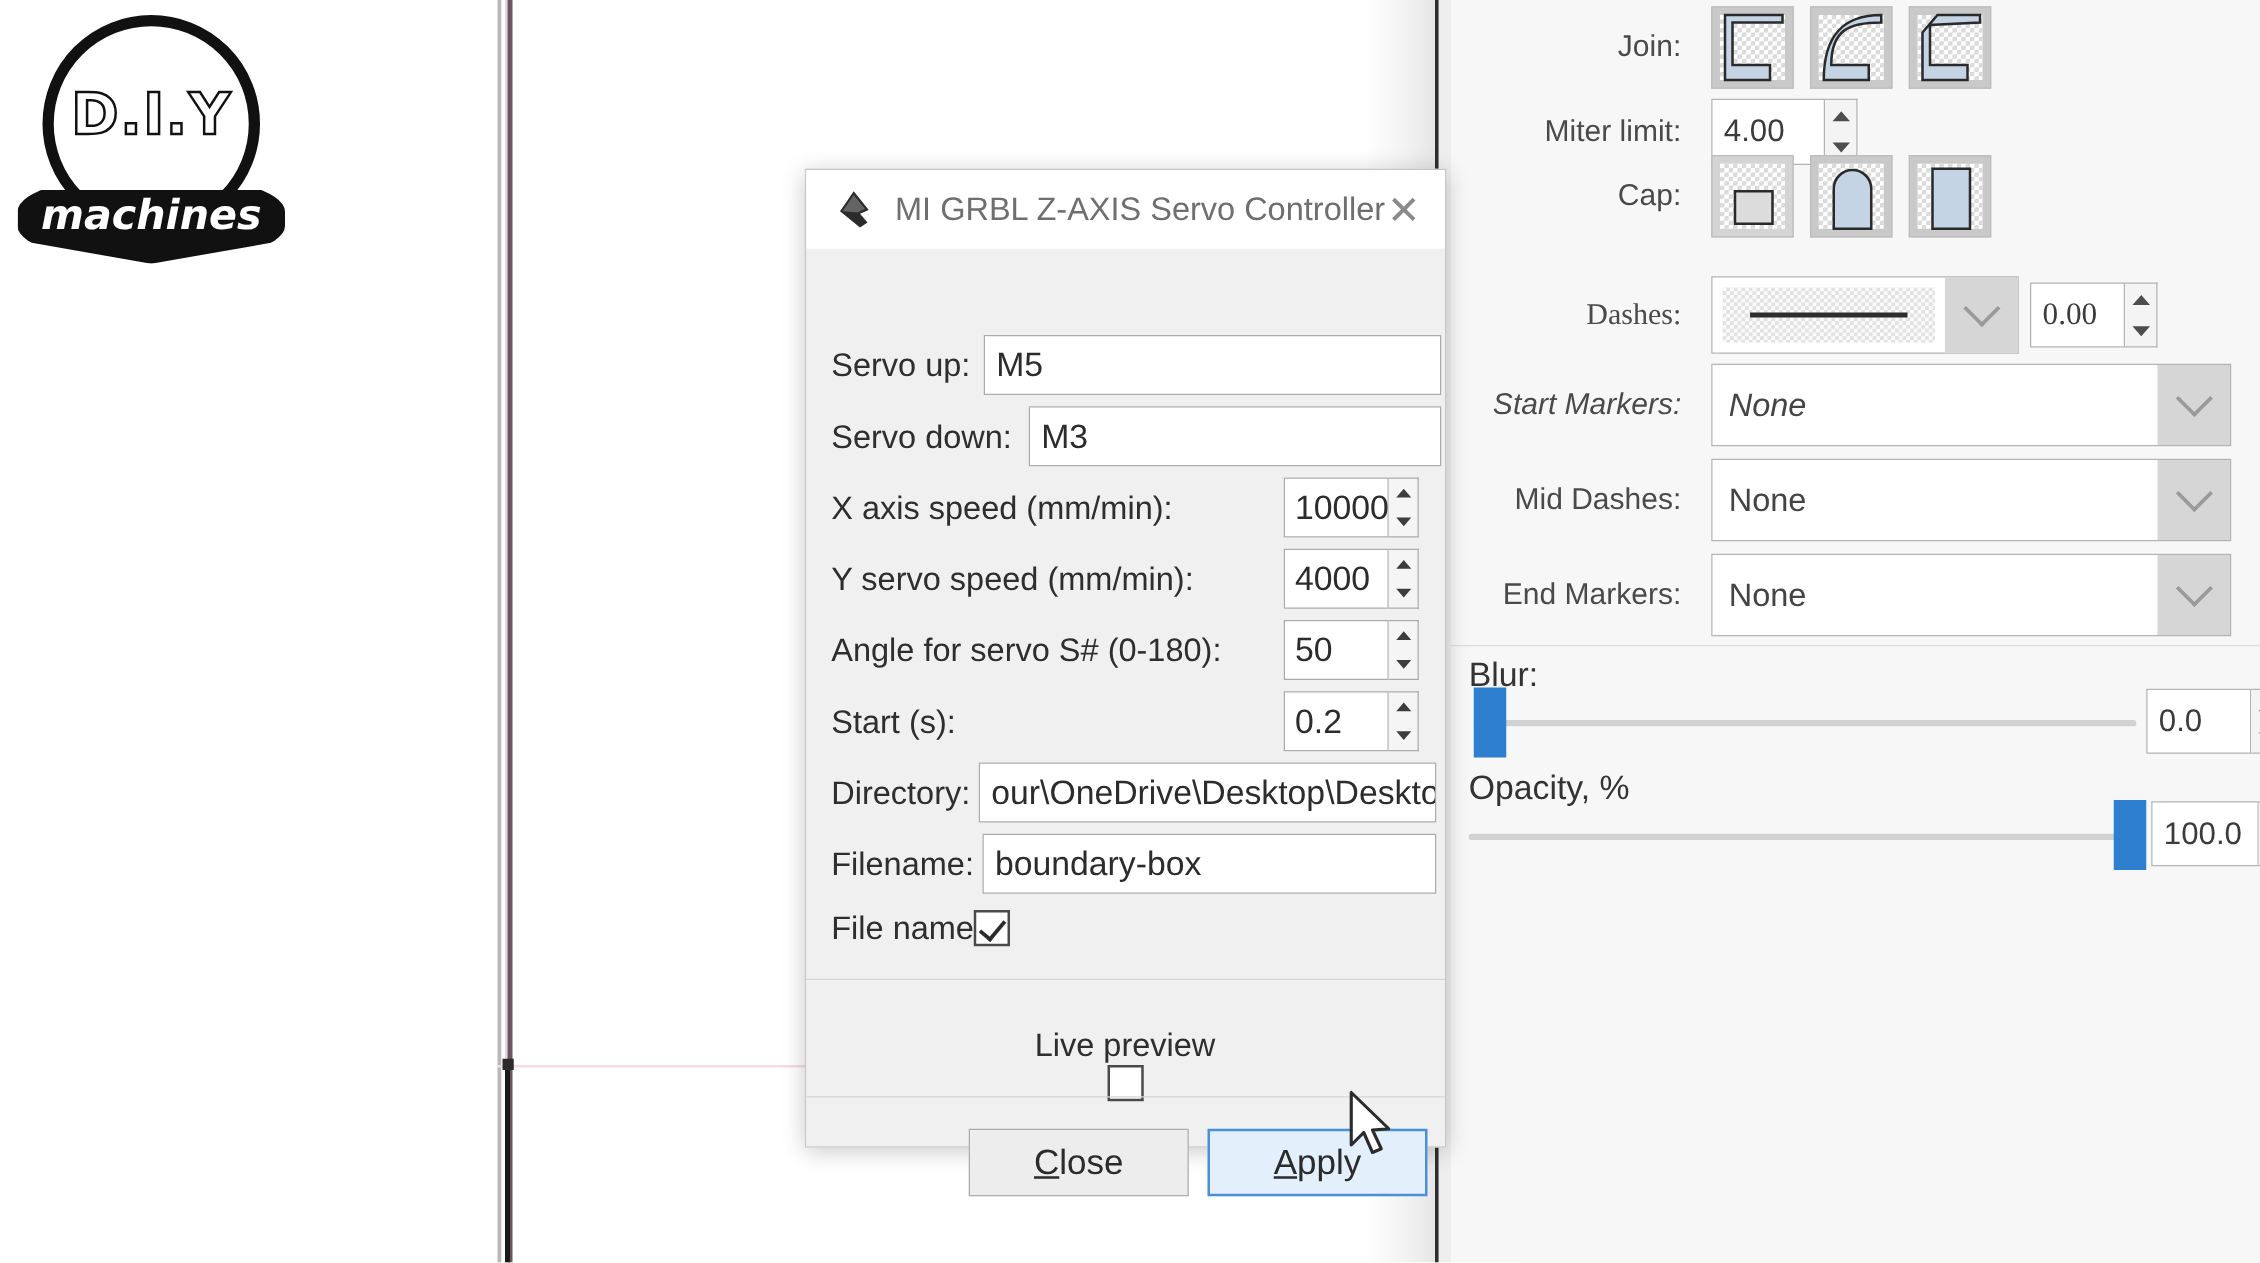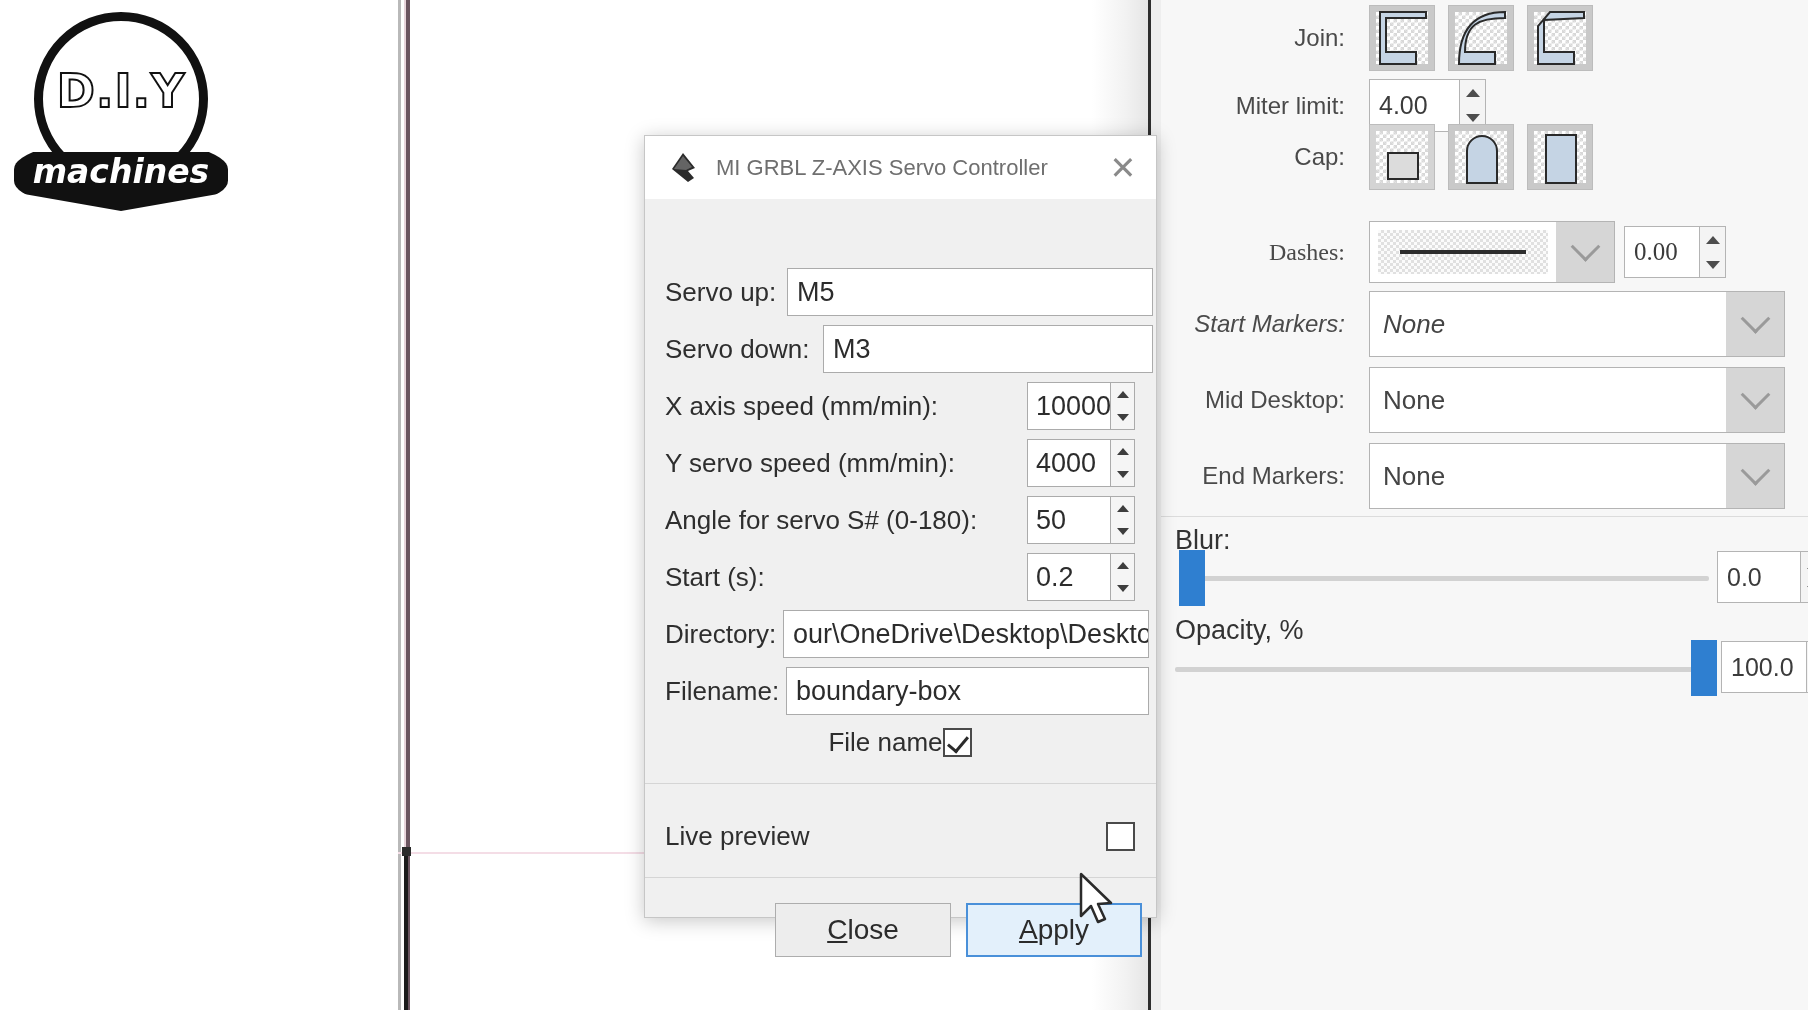--- a/index.html
+++ b/index.html
@@ -284,21 +284,21 @@
     align-items: center;
   }
   .dlg-icon {
     margin-left: 21px;
     width: 34px; height: 34px;
     position: relative;
   }
   .dlg-title {
     margin-left: 16px;
     color: #6f6f6f;
-    font-size: 22px;
+    font-size: 26px;
     white-space: nowrap;
   }
   .dlg-close {
     position: absolute;
     right: 0; top: 0;
     width: 66px; height: 63px;
     display: flex; align-items: center; justify-content: center;
     color: #8a8a8a;
     font-size: 32px;
     cursor: pointer;
@@ -512,21 +512,21 @@
       <div class="rlabel" style="width:184px;">Start Markers:</div>
       <div class="combo" style="width:416px; height:66px; margin-left:24px;">
         <span>None</span>
         <div class="combo-arrow">
             <div class="chev"></div>
           </div>
       </div>
     </div>
 
     <div class="row" style="left:0; top:367px;">
-      <div class="rlabel" style="width:184px;">Mid Desktop:</div>
+      <div class="rlabel" style="width:184px;">Mid Dashes:</div>
       <div class="combo" style="width:416px; height:66px; margin-left:24px;">
         <span>None</span>
         <div class="combo-arrow">
             <div class="chev"></div>
           </div>
       </div>
     </div>
 
     <div class="row" style="left:0; top:443px;">
       <div class="rlabel" style="width:184px;">End Markers:</div>
@@ -630,28 +630,28 @@
       <div class="frow" style="left:20px; top:411px;">
         <div class="flabel" style="width:113px;">Directory:</div>
         <div class="ftext" style="width:366px; margin-left:5px;">our\OneDrive\Desktop\Desktop</div>
       </div>
 
       <div class="frow" style="left:20px; top:468px;">
         <div class="flabel" style="width:116px;">Filename:</div>
         <div class="ftext" style="width:363px; margin-left:5px;">boundary-box</div>
       </div>
 
-      <div class="frow" style="left:20px; top:528px; width:470px; justify-content:center;">
+      <div class="frow" style="left:20px; top:528px; width:470px; justify-content:flex-start;">
         <div class="flabel">File name</div>
         <div class="checkbox checked"></div>
       </div>
 
       <div class="dlg-sep" style="top:584px;"></div>
 
-      <div class="frow" style="left:20px; top:622px; width:470px; justify-content:space-between;">
+      <div class="frow" style="left:20px; top:622px; width:470px; justify-content:flex-start;flex-direction:column;">
         <div class="flabel">Live preview</div>
         <div class="checkbox"></div>
       </div>
 
       <div class="dlg-sep" style="top:678px;"></div>
 
       <div class="dlg-btn" style="left:130px; top:704px; width:176px;">
         <span class="underline-mn">C</span>
           <span>lose</span>
       </div>

